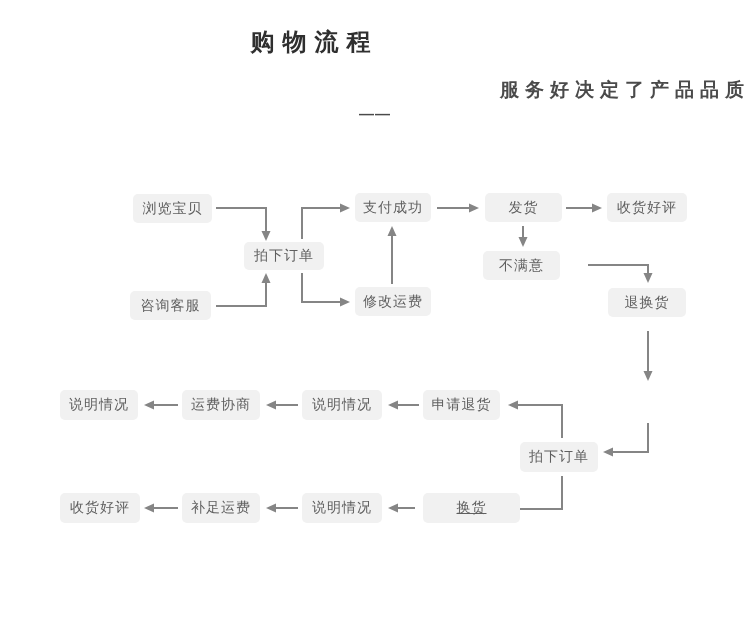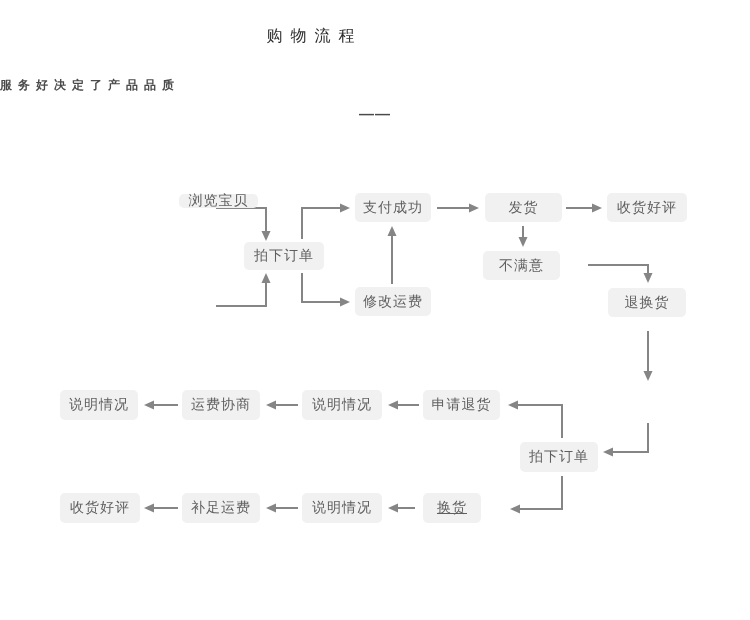--- a/index.html
+++ b/index.html
@@ -15,28 +15,28 @@
   body{font-family:"Liberation Sans","DejaVu Sans",sans-serif;}
   .page{
     position:relative;
     width:750px;height:620px;
     background:var(--page-bg);
     overflow:hidden;
   }
   .page-title{
     position:absolute;top:26px;left:0;width:629px;
     text-align:center;
-    font-size:16px;font-weight:normal;
+    font-size:24px;font-weight:bold;
     letter-spacing:8px;
     color:var(--title-text);
   }
   .page-subtitle{
     position:absolute;top:77px;left:0;width:750px;
-    text-align:left;
-    font-size:12px;font-weight:600;
+    text-align:right;
+    font-size:19px;font-weight:600;
     letter-spacing:6px;
     color:var(--subtitle-text);
   }
   .page-divider{
     position:absolute;top:105px;left:0;width:750px;
     text-align:center;
     font-size:15px;font-weight:bold;
     letter-spacing:1px;
     color:var(--subtitle-text);
   }
@@ -145,31 +145,32 @@
     <g>
       <polyline class="edge-line" points="298,508 274,508"></polyline>
       <polygon class="edge-head" points="266,508 276,503.5 276,512.5"></polygon>
     </g>
     <g>
       <polyline class="edge-line" points="178,508 152,508"></polyline>
       <polygon class="edge-head" points="144,508 154,503.5 154,512.5"></polygon>
     </g>
   </svg>
 
-  <div class="node" style="left:133px;top:194px;width:79px;height:14px;margin-left:46px;">浏览宝贝</div>
+  <div class="node" style="left:133px;top:194px;width:79px;height:29px;">浏览宝贝</div>
+  <div class="node" style="left:130px;top:291px;width:81px;height:29px;">咨询客服</div>
   <div class="node" style="left:355px;top:193px;width:76px;height:29px;">支付成功</div>
   <div class="node" style="left:244px;top:242px;width:80px;height:28px;">拍下订单</div>
   <div class="node" style="left:355px;top:287px;width:76px;height:29px;">修改运费</div>
   <div class="node" style="left:485px;top:193px;width:77px;height:29px;">发货</div>
   <div class="node" style="left:483px;top:251px;width:77px;height:29px;">不满意</div>
   <div class="node" style="left:607px;top:193px;width:80px;height:29px;">收货好评</div>
   <div class="node" style="left:608px;top:288px;width:78px;height:29px;text-align:center;">退换货</div>
   <div class="node" style="left:60px;top:390px;width:78px;height:30px;">说明情况</div>
   <div class="node" style="left:182px;top:390px;width:78px;height:30px;">运费协商</div>
   <div class="node" style="left:302px;top:390px;width:80px;height:30px;">说明情况</div>
   <div class="node" style="left:423px;top:390px;width:77px;height:30px;">申请退货</div>
   <div class="node" style="left:520px;top:442px;width:78px;height:30px;">拍下订单</div>
   <div class="node" style="left:60px;top:493px;width:80px;height:30px;">收货好评</div>
   <div class="node" style="left:182px;top:493px;width:78px;height:30px;">补足运费</div>
   <div class="node" style="left:302px;top:493px;width:80px;height:30px;">说明情况</div>
-  <div class="node" style="left:423px;top:493px;width:58px;height:30px;text-decoration:underline;">换货</div>
+  <div class="node" style="left:423px;top:493px;width:97px;height:30px;text-decoration:underline;">换货</div>
 
 </div>
 
 </body></html>

